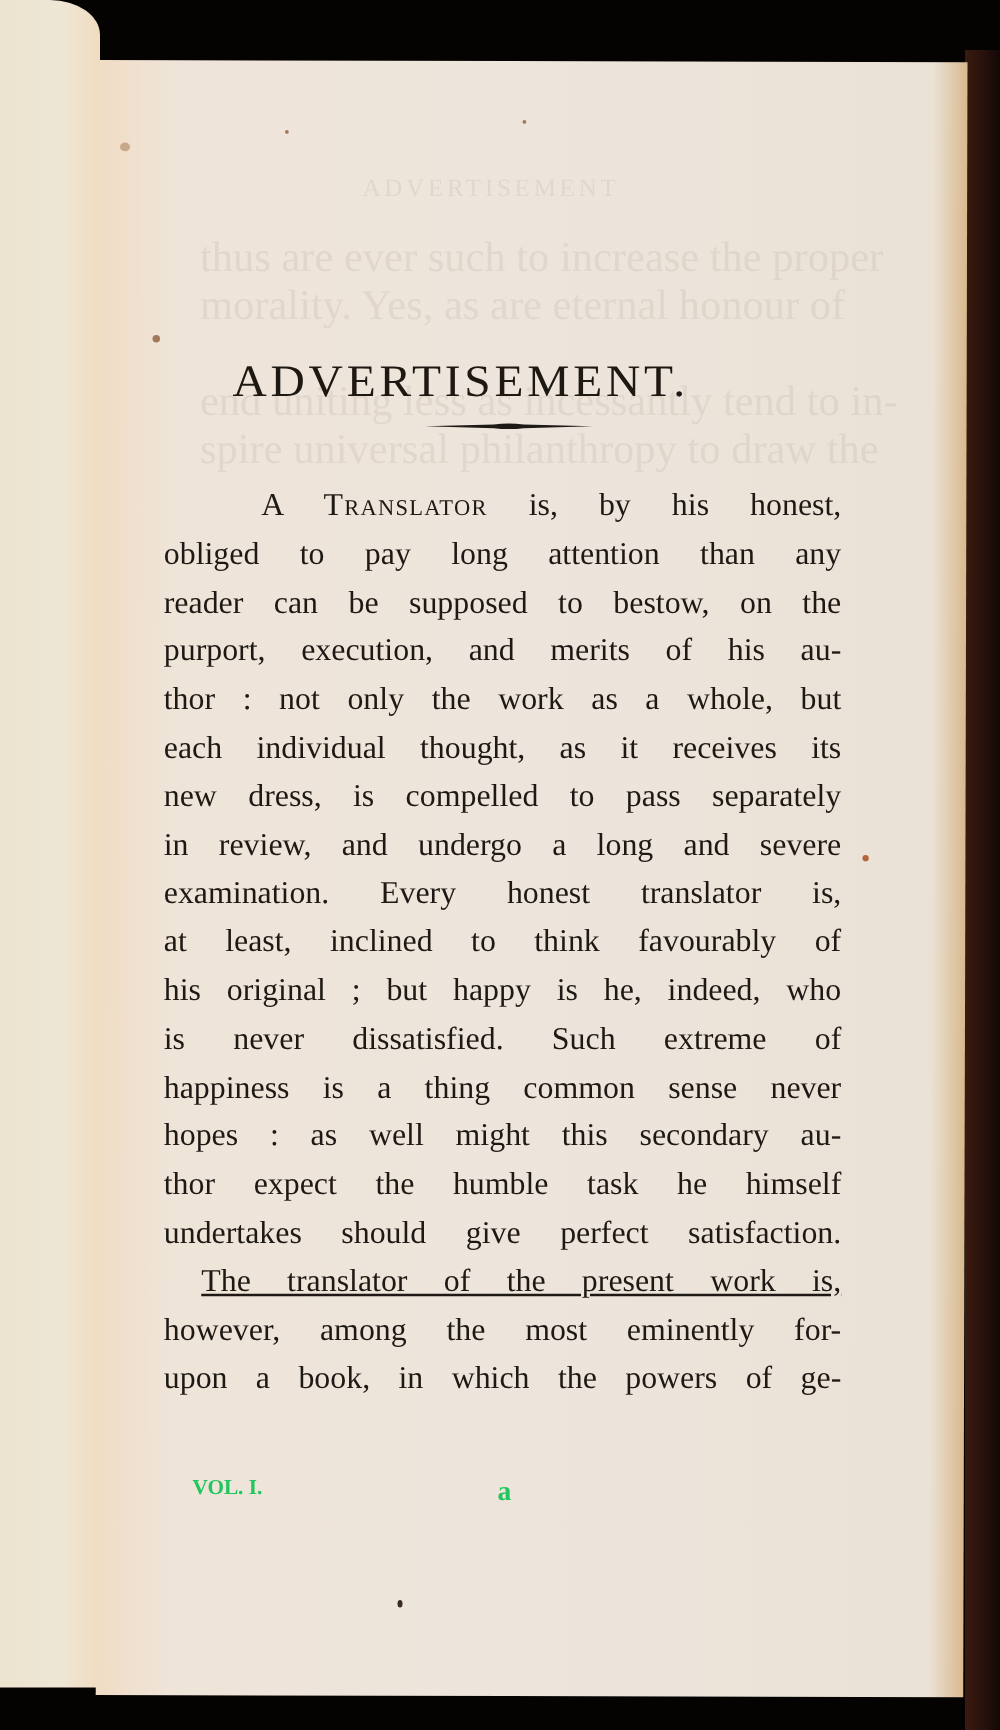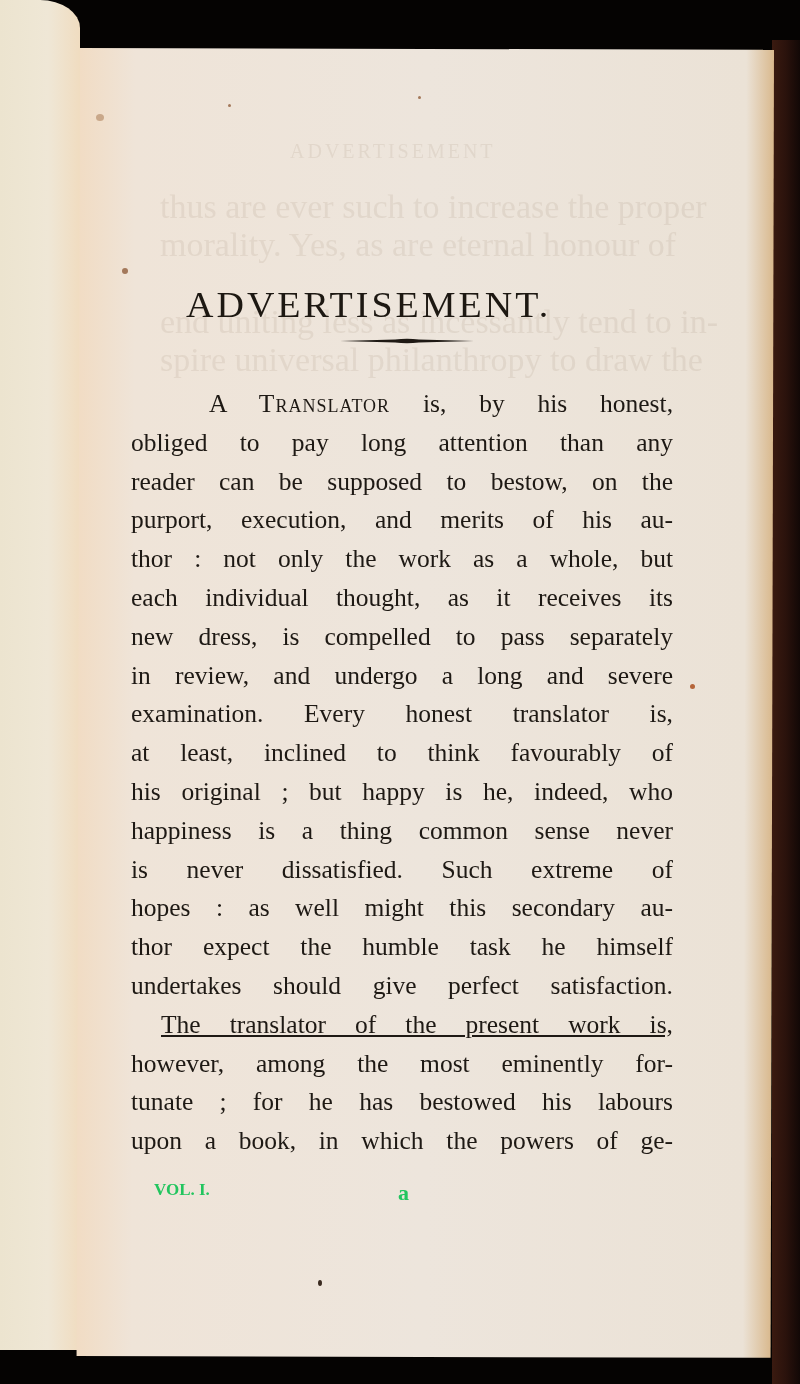--- a/index.html
+++ b/index.html
@@ -80,28 +80,27 @@
   <span class="line">obliged to pay long attention than any</span>
   <span class="line">reader can be supposed to bestow, on the</span>
   <span class="line">purport, execution, and merits of his au-</span>
   <span class="line">thor : not only the work as a whole, but</span>
   <span class="line">each individual thought, as it receives its</span>
   <span class="line">new dress, is compelled to pass separately</span>
   <span class="line">in review, and undergo a long and severe</span>
   <span class="line">examination. Every honest translator is,</span>
   <span class="line">at least, inclined to think favourably of</span>
   <span class="line">his original ; but happy is he, indeed, who</span>
+  <span class="line">is never dissatisfied. Such extreme of</span>
   <span class="line">happiness is a thing common sense never</span>
-  <span class="line">is never dissatisfied. Such extreme of</span>
   <span class="line">hopes : as well might this secondary au-</span>
   <span class="line">thor expect the humble task he himself</span>
   <span class="line">undertakes should give perfect satisfaction.</span>
   <span class="line indent2">The translator of the present work is,</span>
   <span class="line">however, among the most eminently for-</span>
-  <span class="line">tunate ; for he has bestowed his labours</span>
   <span class="line">upon a book, in which the powers of ge-</span>
 </div>
 
 <div class="footer">
   <span>VOL. I.</span>
   <span class="sig">a</span>
 </div>
 
 <div class="speck" style="left:122px;top:268px;width:6px;height:6px;"></div>
 <div class="speck" style="left:690px;top:684px;width:5px;height:5px;background:#b5653a;"></div>

